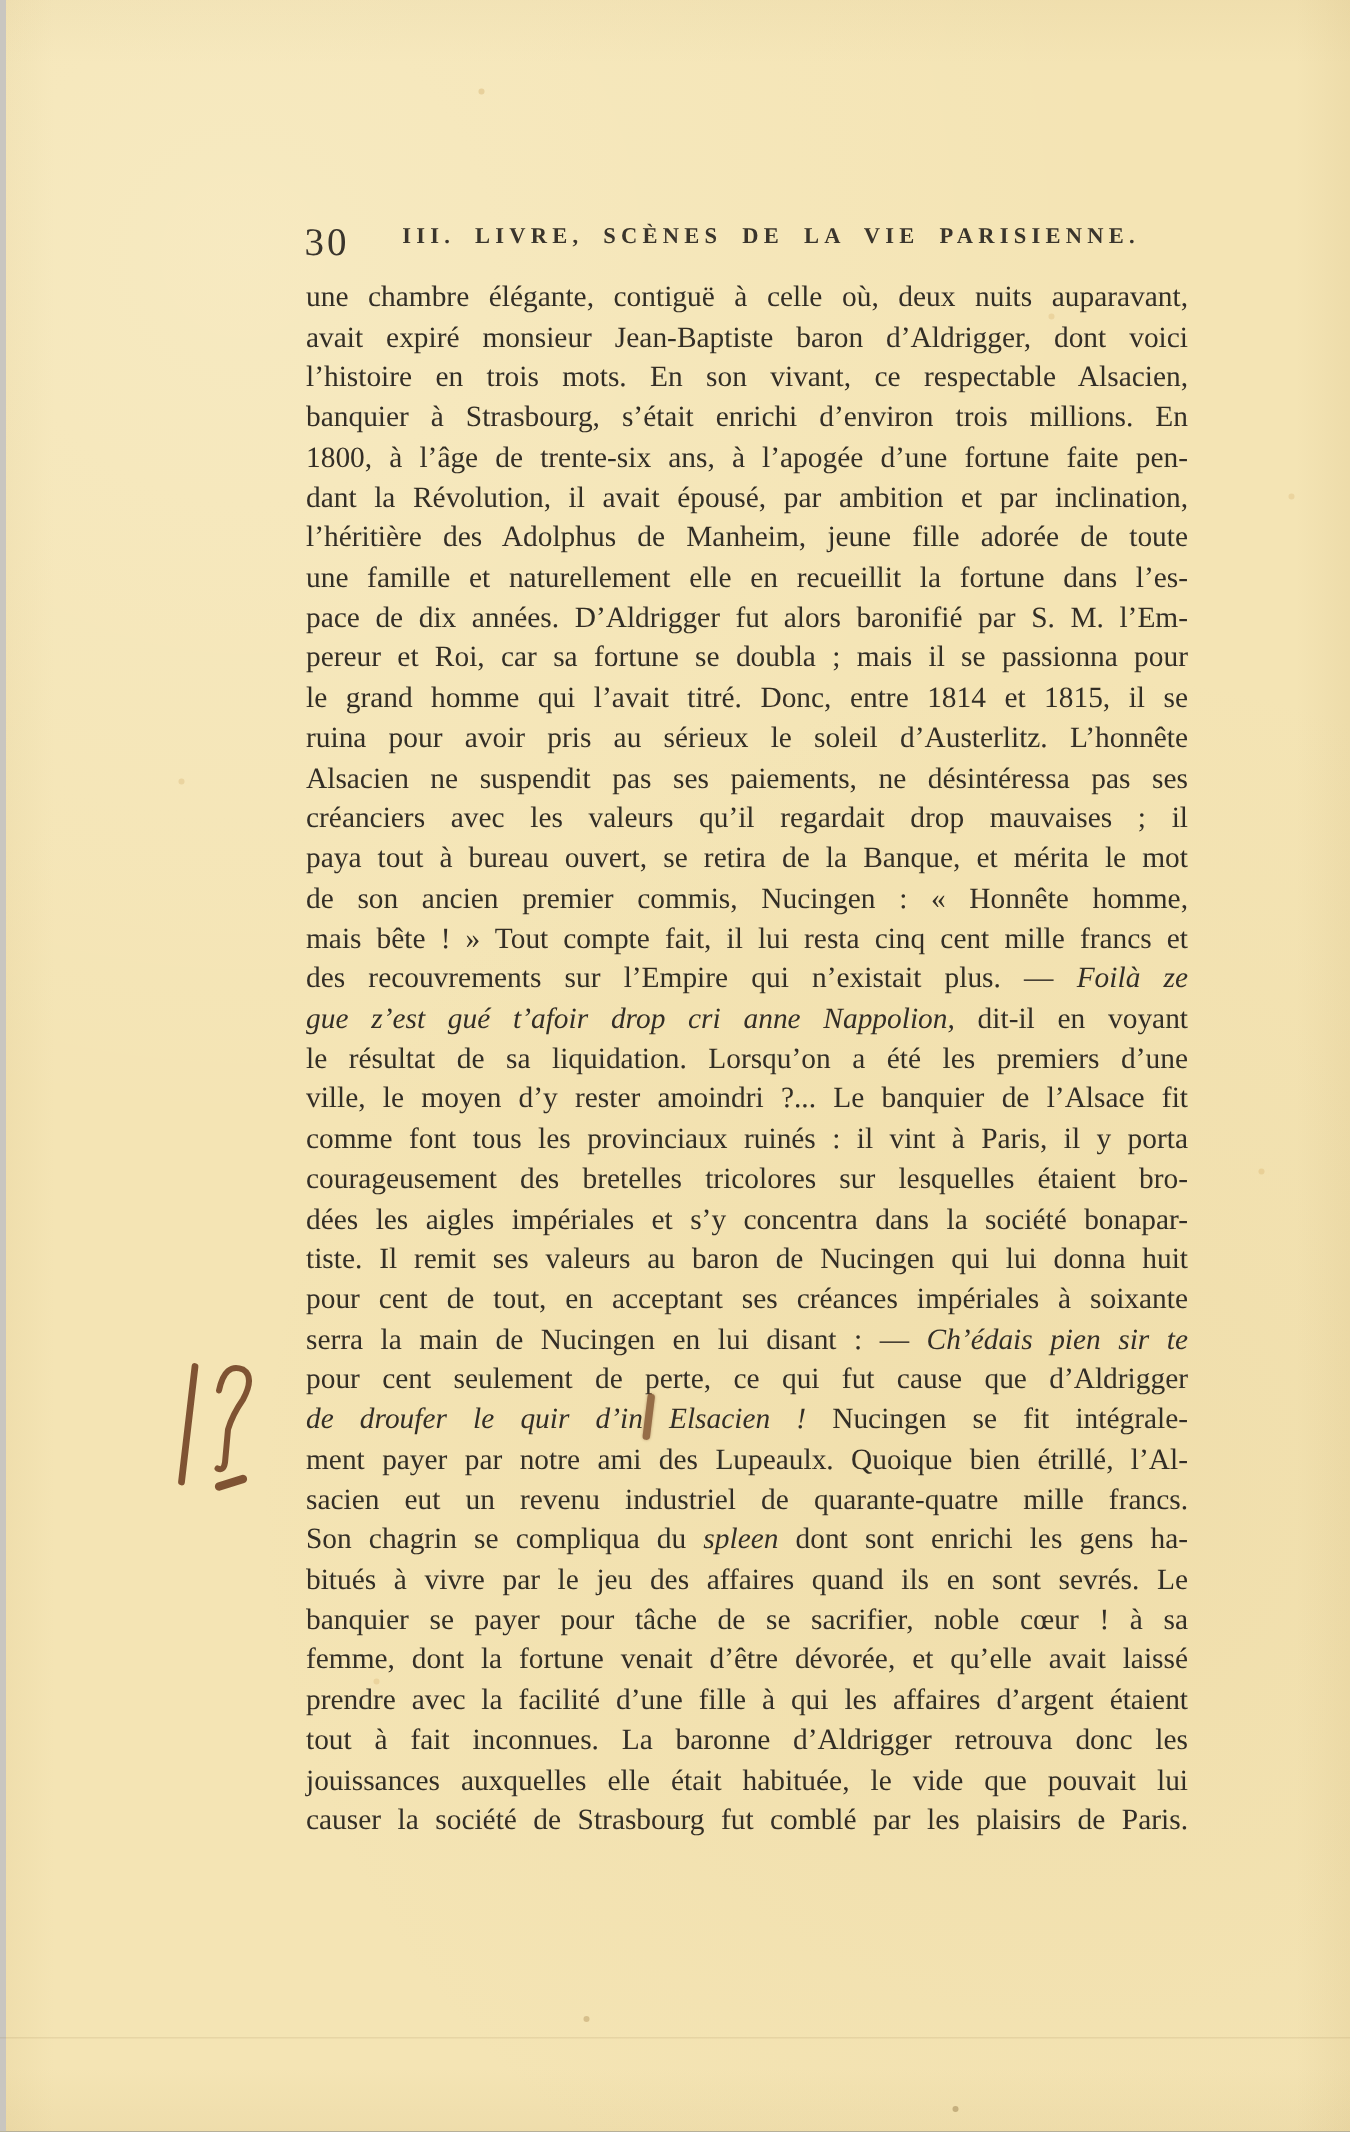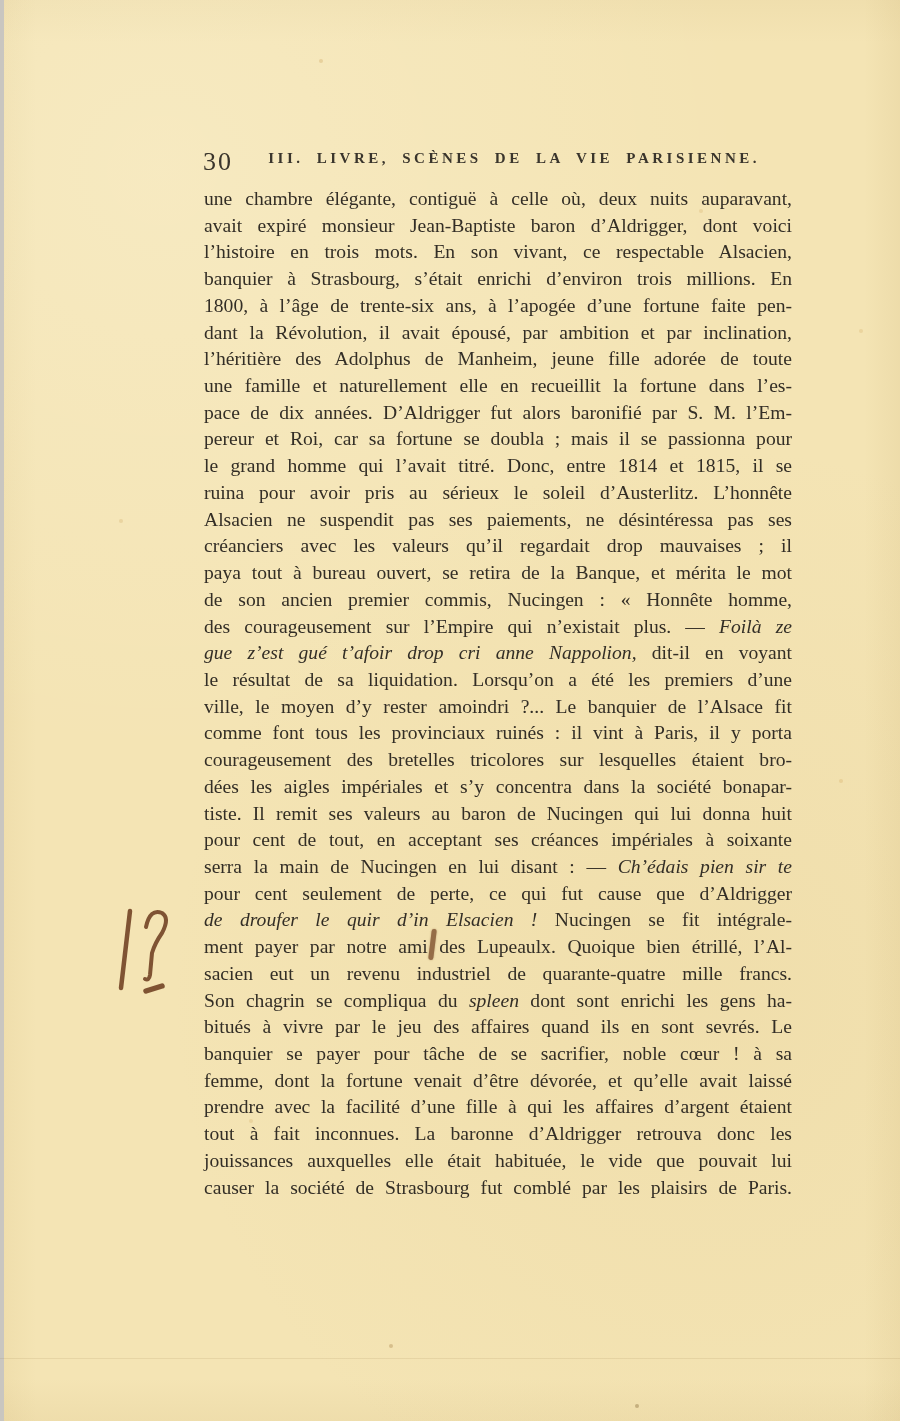--- a/index.html
+++ b/index.html
@@ -64,21 +64,22 @@
       <div class="line"><span>l’héritière des Adolphus de Manheim, jeune fille adorée de toute</span></div>
       <div class="line"><span>une famille et naturellement elle en recueillit la fortune dans l’es-</span></div>
       <div class="line"><span>pace de dix années. D’Aldrigger fut alors baronifié par S. M. l’Em-</span></div>
       <div class="line"><span>pereur et Roi, car sa fortune se doubla ; mais il se passionna pour</span></div>
       <div class="line"><span>le grand homme qui l’avait titré. Donc, entre 1814 et 1815, il se</span></div>
       <div class="line"><span>ruina pour avoir pris au sérieux le soleil d’Austerlitz. L’honnête</span></div>
       <div class="line"><span>Alsacien ne suspendit pas ses paiements, ne désintéressa pas ses</span></div>
       <div class="line"><span>créanciers avec les valeurs qu’il regardait drop mauvaises ; il</span></div>
       <div class="line"><span>paya tout à bureau ouvert, se retira de la Banque, et mérita le mot</span></div>
       <div class="line"><span>de son ancien premier commis, Nucingen : « Honnête homme,</span></div>
-      <div class="line"><span>des courageusement sur l’Empire qui n’existait plus. — </span><span class="it">Foilà ze</span></div>
+      <div class="line"><span>mais bête ! » Tout compte fait, il lui resta cinq cent mille francs et</span></div>
+      <div class="line"><span>des recouvrements sur l’Empire qui n’existait plus. — </span><span class="it">Foilà ze</span></div>
       <div class="line"><span class="it">gue z’est gué t’afoir drop cri anne Nappolion,</span><span> dit-il en voyant</span></div>
       <div class="line"><span>le résultat de sa liquidation. Lorsqu’on a été les premiers d’une</span></div>
       <div class="line"><span>ville, le moyen d’y rester amoindri ?... Le banquier de l’Alsace fit</span></div>
       <div class="line"><span>comme font tous les provinciaux ruinés : il vint à Paris, il y porta</span></div>
       <div class="line"><span>courageusement des bretelles tricolores sur lesquelles étaient bro-</span></div>
       <div class="line"><span>dées les aigles impériales et s’y concentra dans la société bonapar-</span></div>
       <div class="line"><span>tiste. Il remit ses valeurs au baron de Nucingen qui lui donna huit</span></div>
       <div class="line"><span>pour cent de tout, en acceptant ses créances impériales à soixante</span></div>
       <div class="line"><span>serra la main de Nucingen en lui disant : — </span><span class="it">Ch’édais pien sir te</span></div>
       <div class="line"><span>pour cent seulement de perte, ce qui fut cause que d’Aldrigger</span></div>

